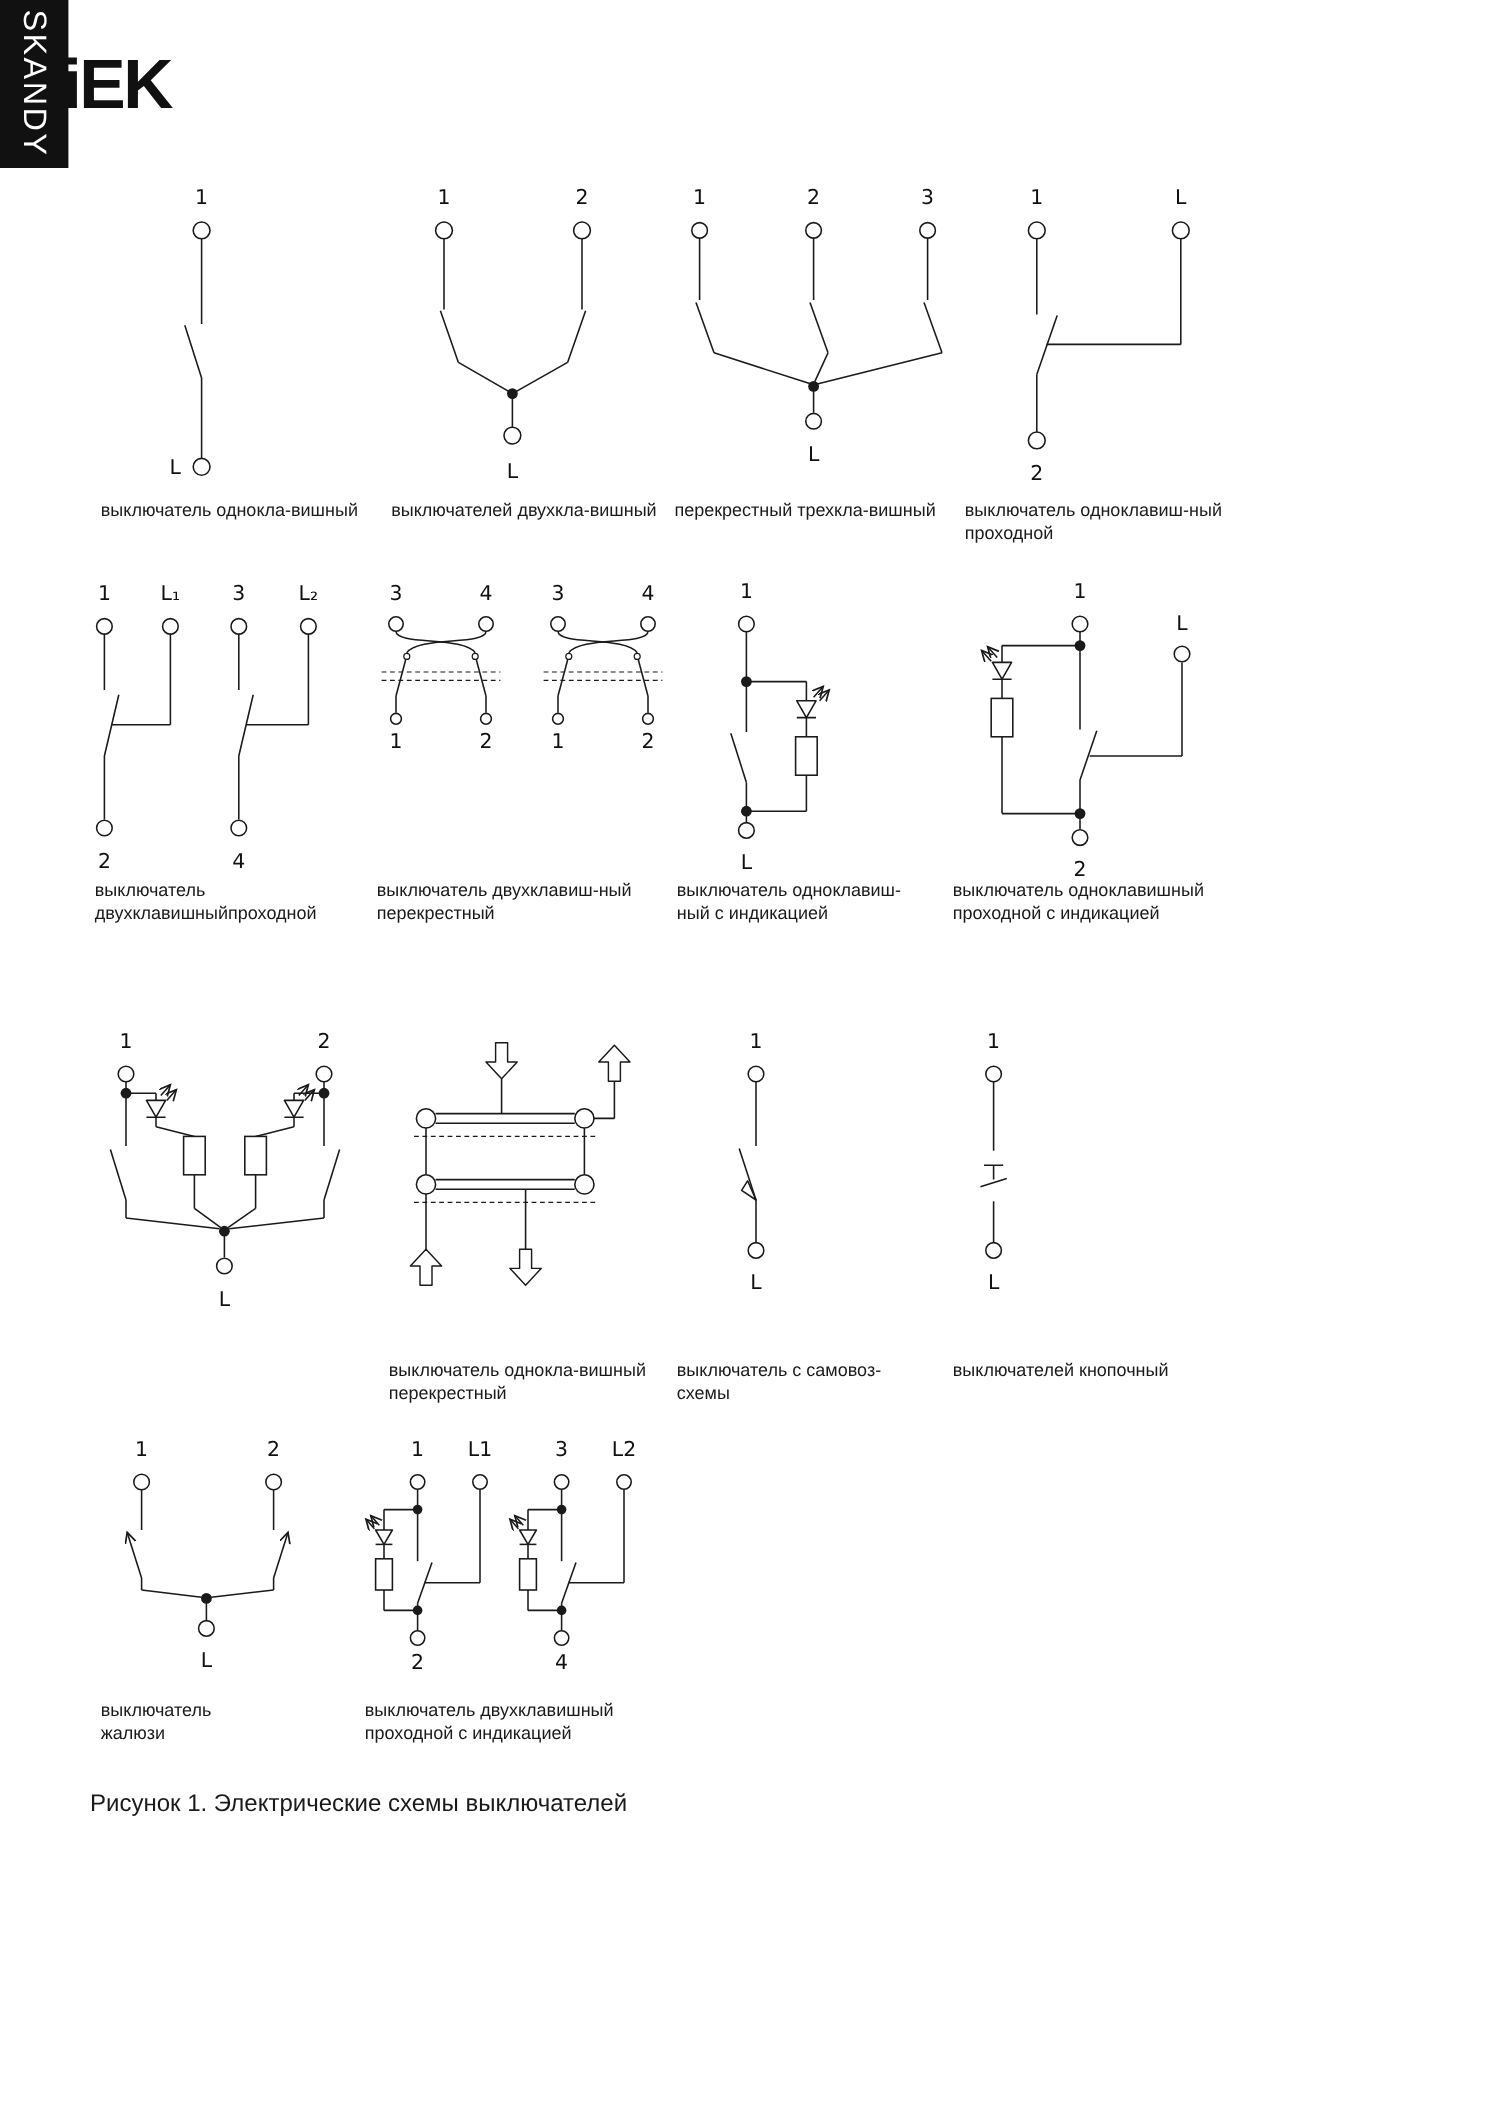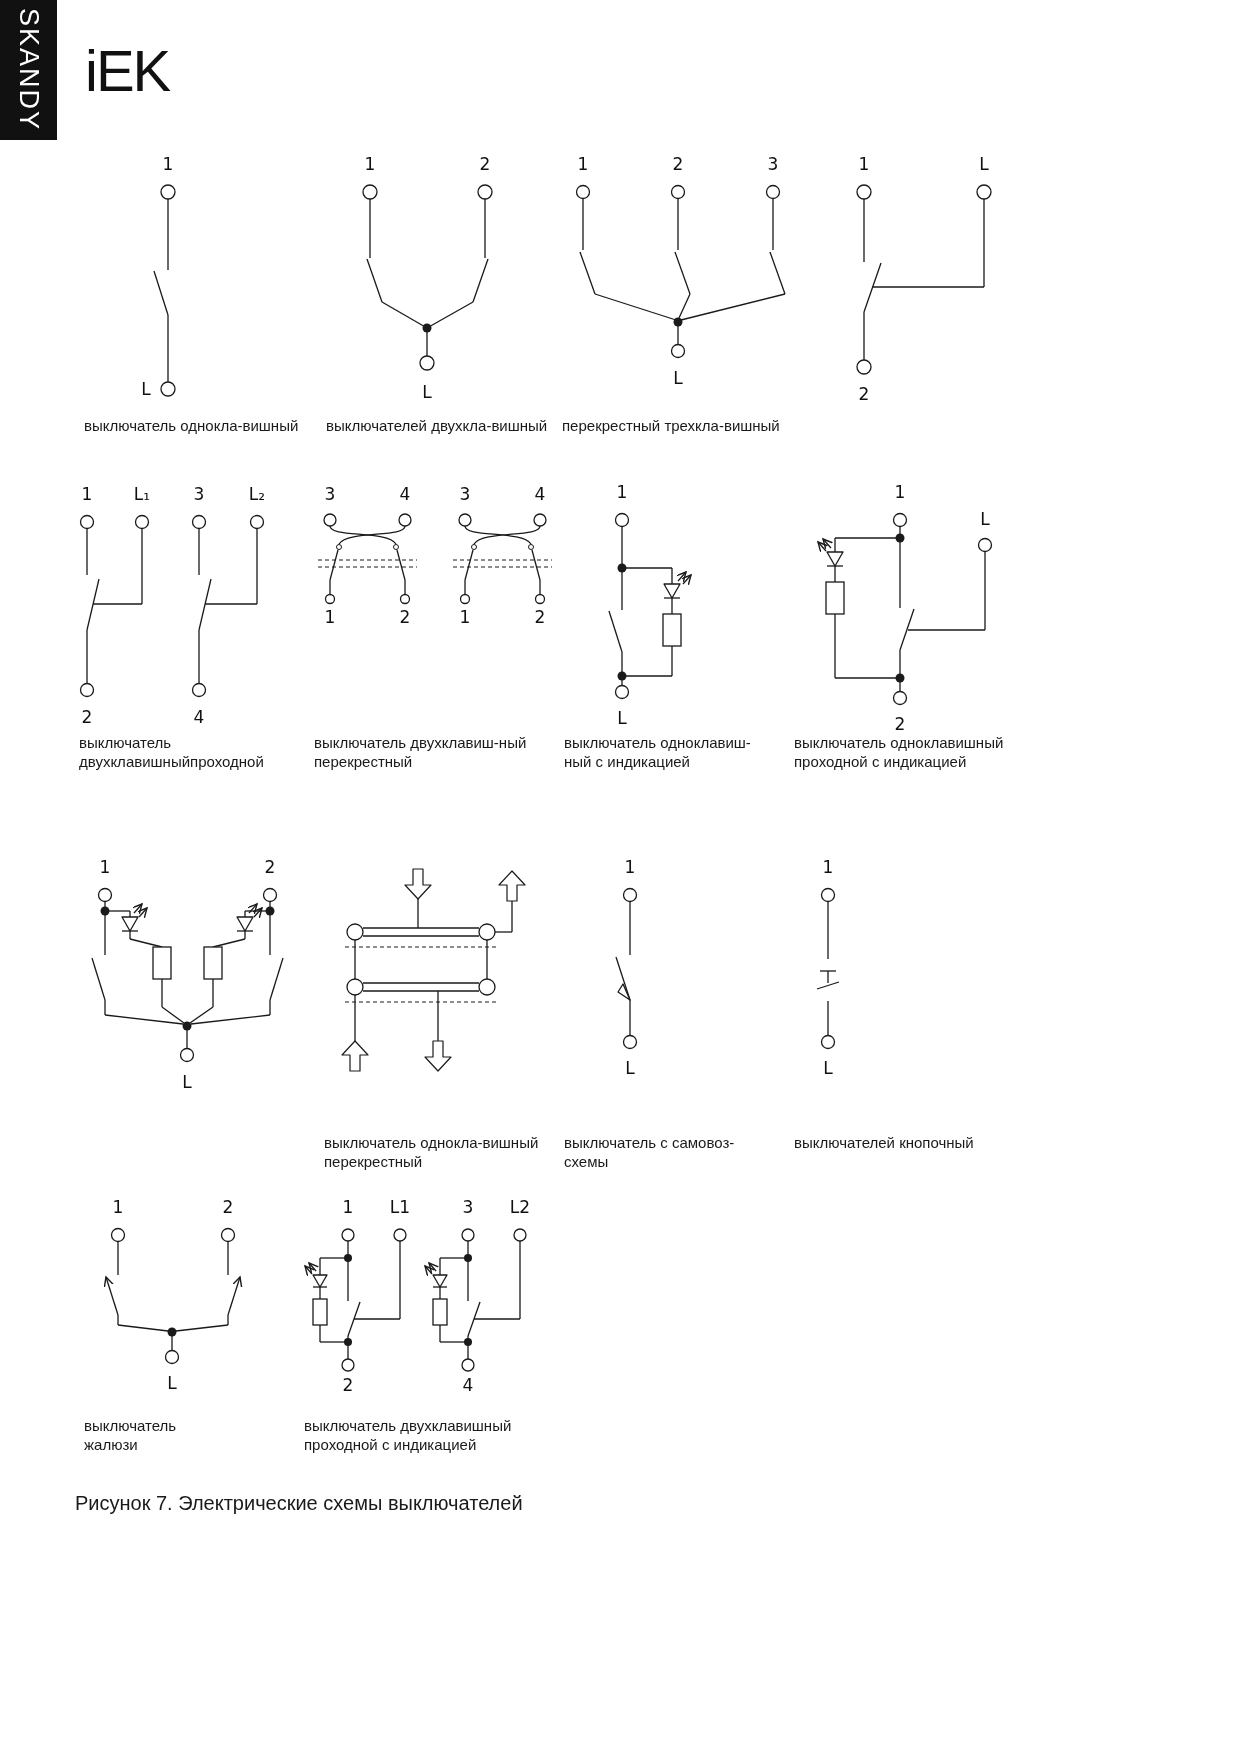--- a/index.html
+++ b/index.html
@@ -2,21 +2,21 @@
 <html><head>
 <meta charset="utf-8">
 <style>
   html,body{margin:0;padding:0;background:#fff;}
   #page{position:relative;width:1241px;height:1751px;background:#fff;overflow:hidden;
         font-family:"Liberation Sans",sans-serif;color:#1a1a1a;}
   .brand-strip{position:absolute;left:0;top:0;width:57px;height:140px;background:#111;
         display:flex;align-items:center;justify-content:center;}
   .brand-strip span{writing-mode:vertical-rl;color:#fff;font-size:27px;letter-spacing:2px;
         font-family:"Liberation Sans",sans-serif;}
-  .logo{position:absolute;left:85px;top:42px;font-size:58px;font-weight:400;letter-spacing:-2px;
+  .logo{position:absolute;left:52px;top:42px;font-size:58px;font-weight:700;letter-spacing:-2px;
         color:#111;font-family:"Liberation Sans",sans-serif;line-height:1;}
   .cell{position:absolute;margin:0;}
   .cell svg{display:block;}
   .cap{font:15px/1.27 "Liberation Sans",sans-serif;color:#1a1a1a;white-space:pre-line;
         padding-left:4px;margin-top:1px;}
   .figcap{position:absolute;left:75px;top:1492px;font-size:20px;color:#1a1a1a;}
   
   .w{stroke:#1a1a1a;stroke-width:1.3;fill:none;}
   .dash{stroke:#1a1a1a;stroke-width:1;fill:none;stroke-dasharray:4 3;}
   .t{fill:#fff;stroke:#1a1a1a;stroke-width:1.3;}
@@ -119,20 +119,22 @@
       <g>
         <line class="w" x1="64" y1="49" x2="64" y2="112"></line>
         <line class="w" x1="72" y1="137" x2="184" y2="137"></line>
         <line class="w" x1="184" y1="137" x2="184" y2="49"></line>
         <line class="w" x1="64" y1="162" x2="64" y2="210"></line>
       </g>
       <line class="w" x1="64" y1="162" x2="81" y2="113"></line>
       <circle class="t" cx="64" cy="217" r="7"></circle>
       <text class="lb" x="64" y="250">2</text>
     </svg>
+    <figcaption class="cap">выключатель одноклавиш-ный
+проходной</figcaption>
   </figure>
 
   
   <figure class="cell" style="left:75px;top:480px;width:240px">
     <svg width="240" height="252">
       <text class="lb" x="12" y="20">1</text>
       <text class="lb" x="67" y="20">L₁</text>
       <text class="lb" x="124" y="20">3</text>
       <text class="lb" x="182" y="20">L₂</text>
       <circle class="t" cx="12" cy="42" r="6.5"></circle>
@@ -483,15 +485,15 @@
       <rect class="box" x="133" y="104" width="14" height="26"></rect>
       <line class="w" x1="168" y1="141" x2="180" y2="107"></line>
       <circle class="j" cx="168" cy="147" r="4"></circle>
       <circle class="t" cx="168" cy="170" r="6"></circle>
       <text class="lb" x="168" y="196">4</text>
     </svg>
     <figcaption class="cap">выключатель двухклавишный
 проходной с индикацией</figcaption>
   </figure>
 
-  <div class="figcap">Рисунок 7. Электрические схемы выключателей</div>
+  <div class="figcap">Рисунок 1. Электрические схемы выключателей</div>
 
 </div>
 
 </body></html>

